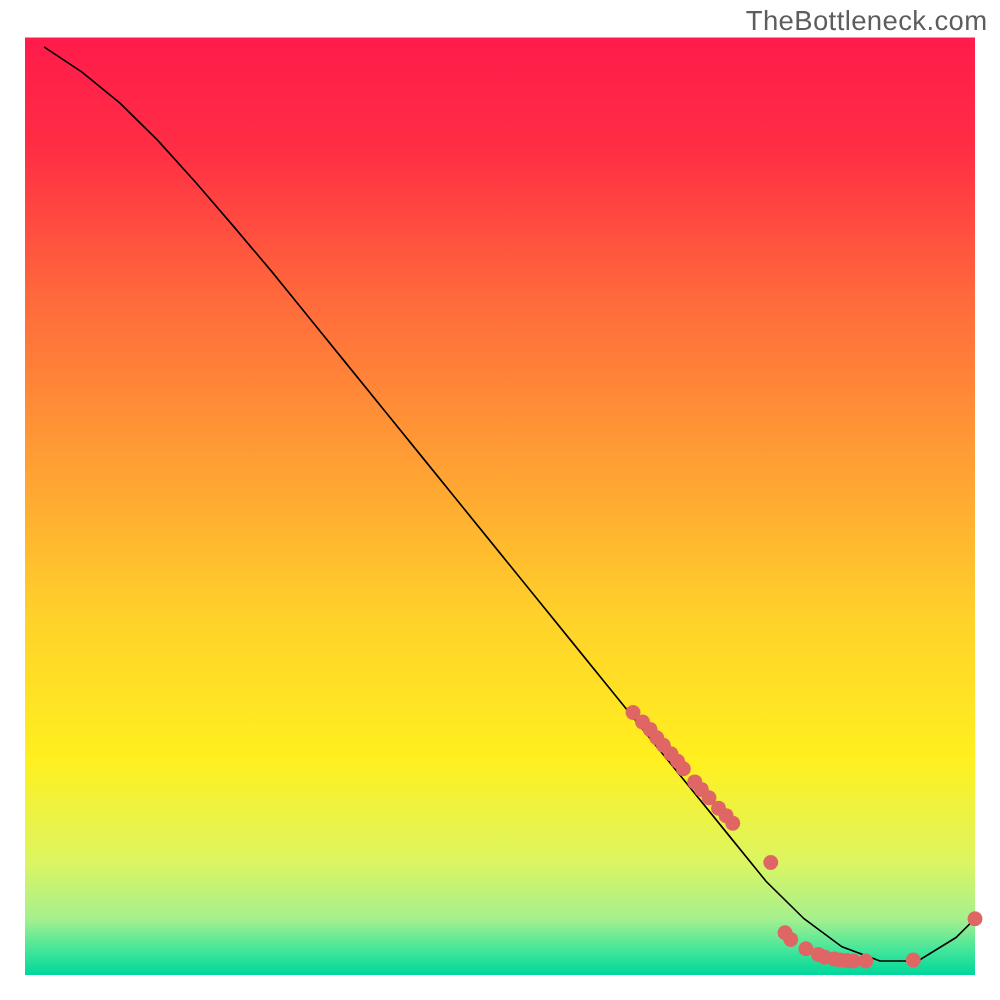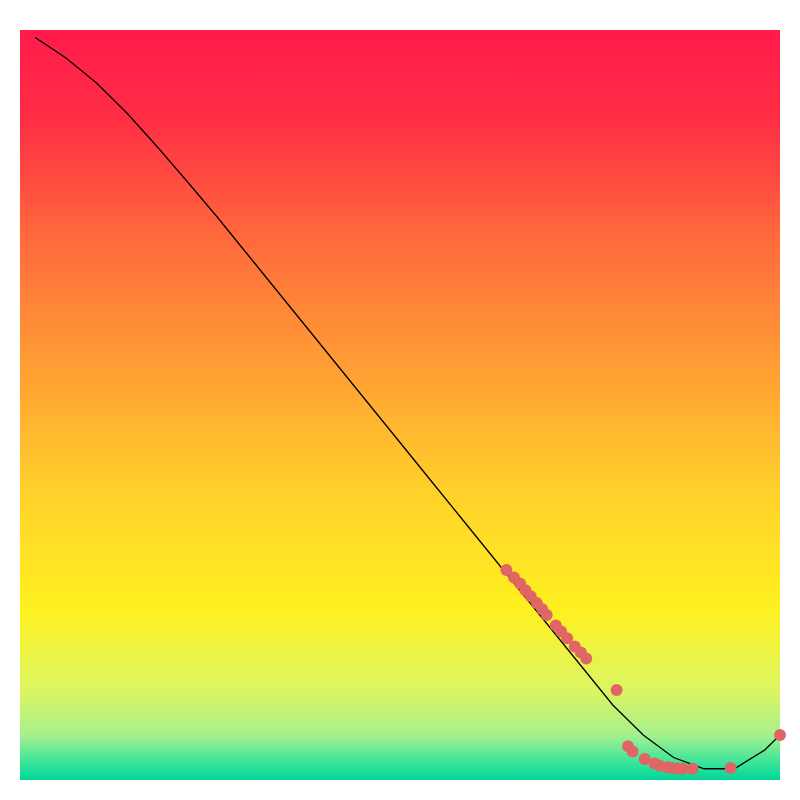--- a/index.html
+++ b/index.html
@@ -27,20 +27,21 @@
     letter-spacing: 0.3px;
   }
   svg {
     display: block;
   }
 </style>
 </head>
 <body>
 
 <div class="chart-wrap">
+  <div class="watermark">TheBottleneck.com</div>
 
   <svg id="chart-svg" width="800" height="800" viewBox="0 0 800 800">
     <defs>
       <linearGradient id="bg-grad" x1="0" y1="0" x2="0" y2="1">
           <stop offset="0.00%" stop-color="#ff1b4b"></stop>
           <stop offset="12.00%" stop-color="#ff2e44"></stop>
           <stop offset="28.00%" stop-color="#ff6a3c"></stop>
           <stop offset="45.00%" stop-color="#ff9e34"></stop>
           <stop offset="62.00%" stop-color="#ffd22a"></stop>
           <stop offset="77.00%" stop-color="#fff01f"></stop>

